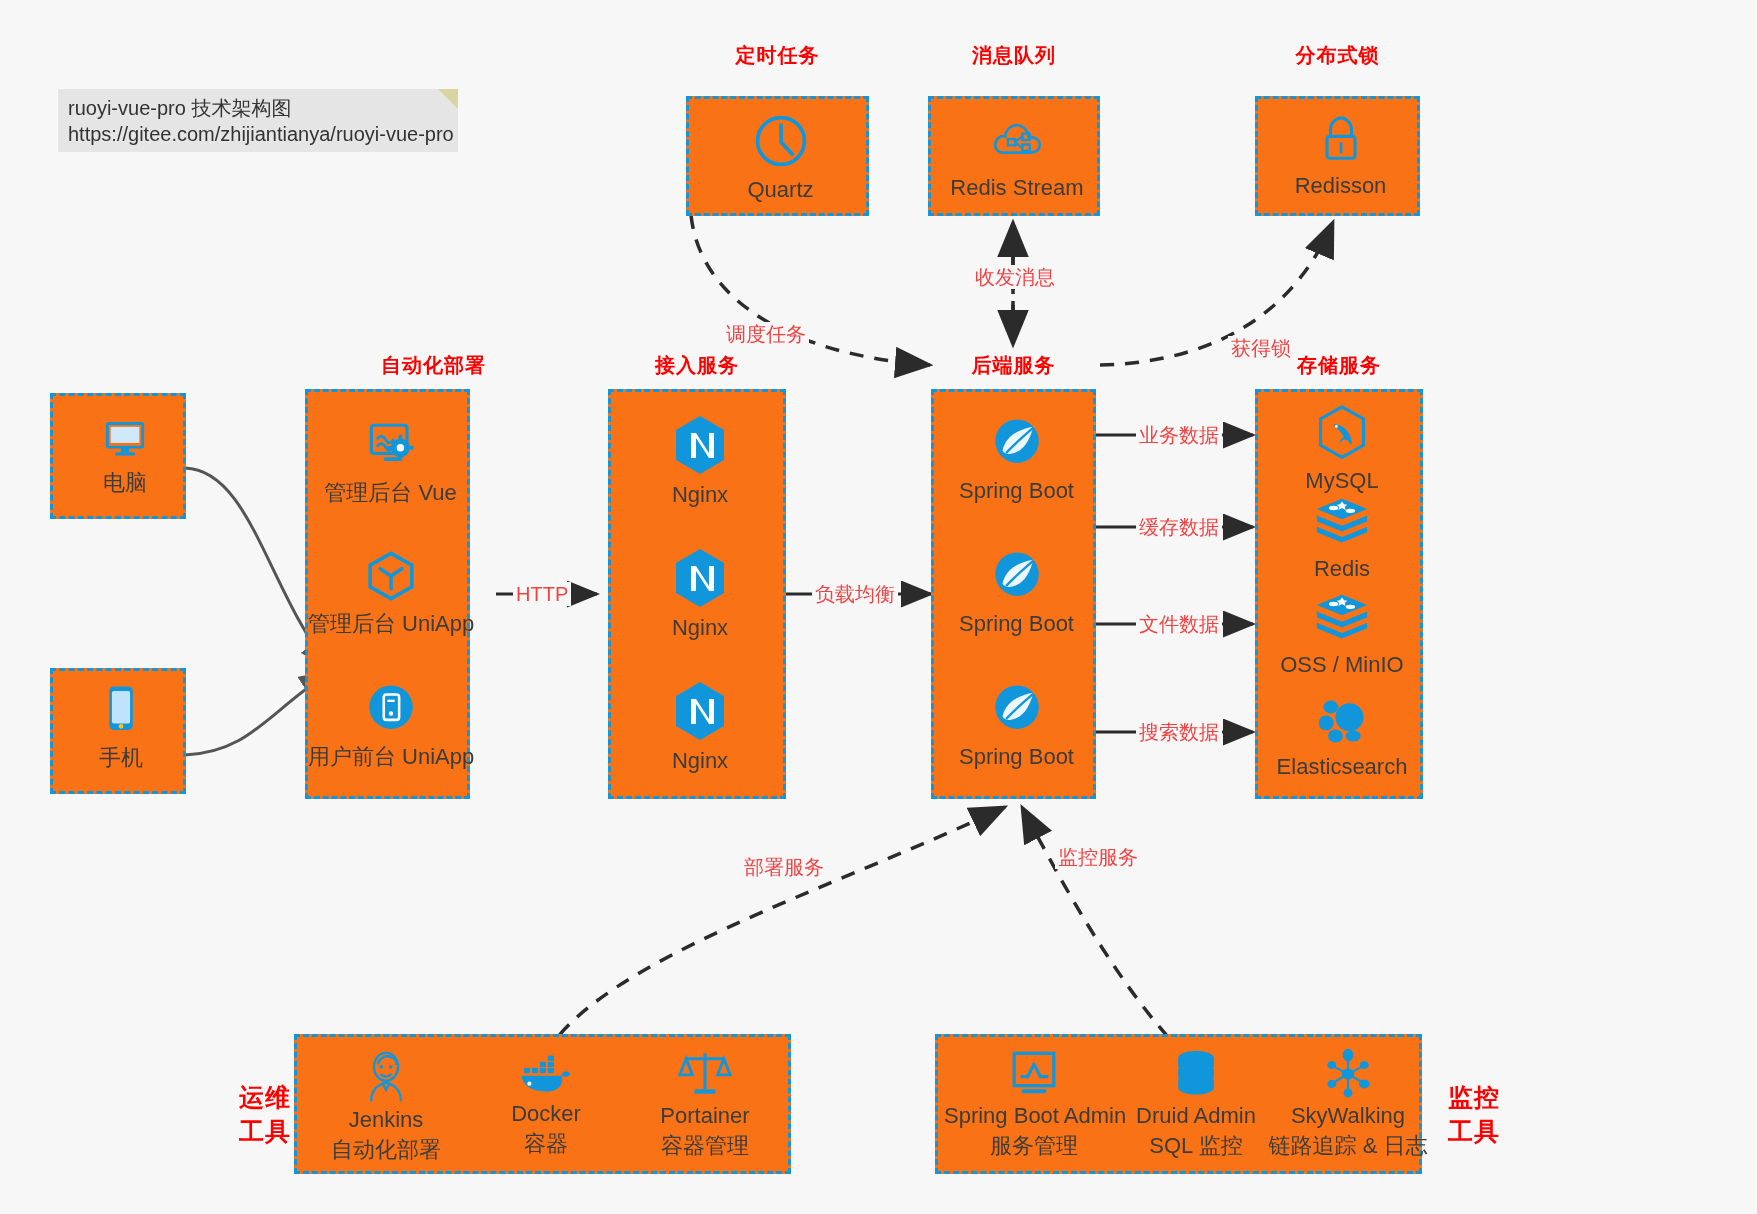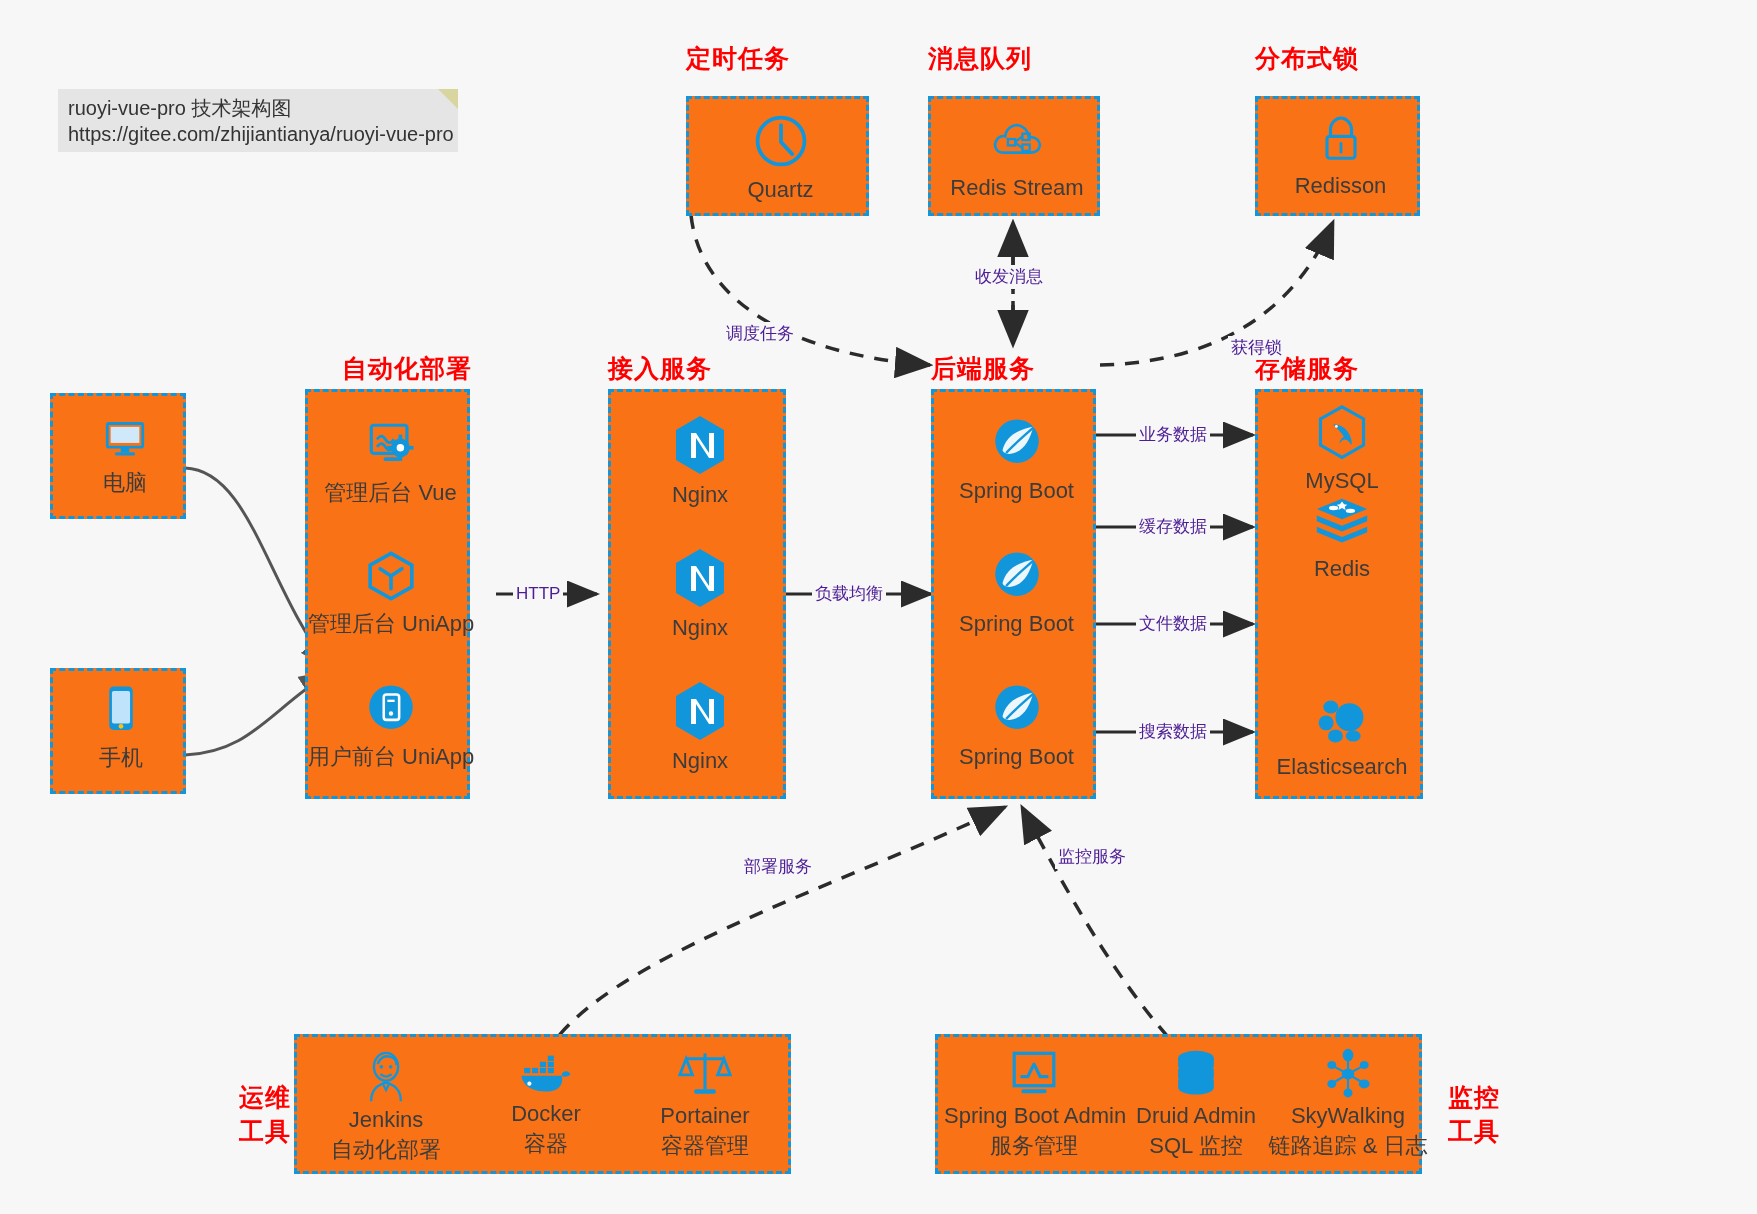--- a/index.html
+++ b/index.html
@@ -14,24 +14,24 @@
   .gbox{
     position:absolute;
     border:3px dashed #1296db;
     background:#f97316;
     box-sizing:border-box;
   }
   .gtitle{
     position:absolute;
     color:#ff0000;
     font-weight:bold;
-    font-size:25px;
+    font-size:20px;
     letter-spacing:1px;
     white-space:nowrap;
-    text-align:left;
+    text-align:center;
   }
   .gtitle.side{font-size:25px;line-height:34px;}
 
   
   .cell{position:absolute;text-align:center;}
   .cap{
     font-size:22px;color:#3c3c3c;white-space:nowrap;
     line-height:30px;margin-top:4px;
   }
   .cap2{font-size:22px;color:#3c3c3c;white-space:nowrap;line-height:30px;}
@@ -48,21 +48,21 @@
   }
   #note .l{
     position:absolute;left:10px;font-size:20px;color:#333;white-space:nowrap;
     font-family:"Liberation Sans","DejaVu Sans",sans-serif;
   }
   #note .l1{top:6px;}
   #note .l2{top:34px;}
 
   
   .elabel{
-    position:absolute;font-size:17px;color:#4c1d95;white-space:nowrap;
+    position:absolute;font-size:20px;color:#ef4444;white-space:nowrap;
     background:#f7f7f7;padding:0 3px;line-height:24px;
   }
   svg#wires{position:absolute;left:0;top:0;width:1757px;height:1214px;pointer-events:none;}
 </style>
 </head>
 <body>
 
 <div id="stage">
 
   <svg id="wires" viewBox="0 0 1757 1214">
@@ -280,20 +280,33 @@
         <path d="M3 32 L30 43 L57 32 L57 38 L30 49 L3 38 Z" fill="#1296db"></path>
         <g fill="#fcfcfc">
           <ellipse cx="21" cy="12" rx="5" ry="2.4"></ellipse>
           <ellipse cx="39" cy="15" rx="5" ry="2.4"></ellipse>
           <path d="M30 5 l2.2 3 3.4 .4 -2.6 2.2 .8 3.4 -3.8 -2 -3.8 2 .8 -3.4 -2.6 -2.2 3.4 -.4z"></path>
         </g>
       </svg>
       <div class="cap">Redis</div>
     </div>
 
+    <div class="cell" style="left:0;top:200px;width:168px;">
+      <svg class="ic" width="56" height="54" viewBox="0 0 60 56">
+        <path d="M30 2 L57 13 L30 24 L3 13 Z" fill="#1296db"></path>
+        <path d="M3 20 L30 31 L57 20 L57 26 L30 37 L3 26 Z" fill="#1296db"></path>
+        <path d="M3 32 L30 43 L57 32 L57 38 L30 49 L3 38 Z" fill="#1296db"></path>
+        <g fill="#fcfcfc">
+          <ellipse cx="21" cy="12" rx="5" ry="2.4"></ellipse>
+          <ellipse cx="39" cy="15" rx="5" ry="2.4"></ellipse>
+          <path d="M30 5 l2.2 3 3.4 .4 -2.6 2.2 .8 3.4 -3.8 -2 -3.8 2 .8 -3.4 -2.6 -2.2 3.4 -.4z"></path>
+        </g>
+      </svg>
+      <div class="cap">OSS / MinIO</div>
+    </div>
 
     <div class="cell" style="left:0;top:302px;width:168px;">
       <svg class="ic" width="56" height="54" viewBox="0 0 60 56">
         <circle cx="38" cy="24" r="15" fill="#1296db"></circle>
         <ellipse cx="18" cy="13" rx="8" ry="7" fill="#1296db"></ellipse>
         <ellipse cx="13" cy="30" rx="8" ry="8" fill="#1296db"></ellipse>
         <ellipse cx="23" cy="44" rx="8" ry="7" fill="#1296db"></ellipse>
         <ellipse cx="42" cy="44" rx="8" ry="6" fill="#1296db"></ellipse>
       </svg>
       <div class="cap">Elasticsearch</div>

